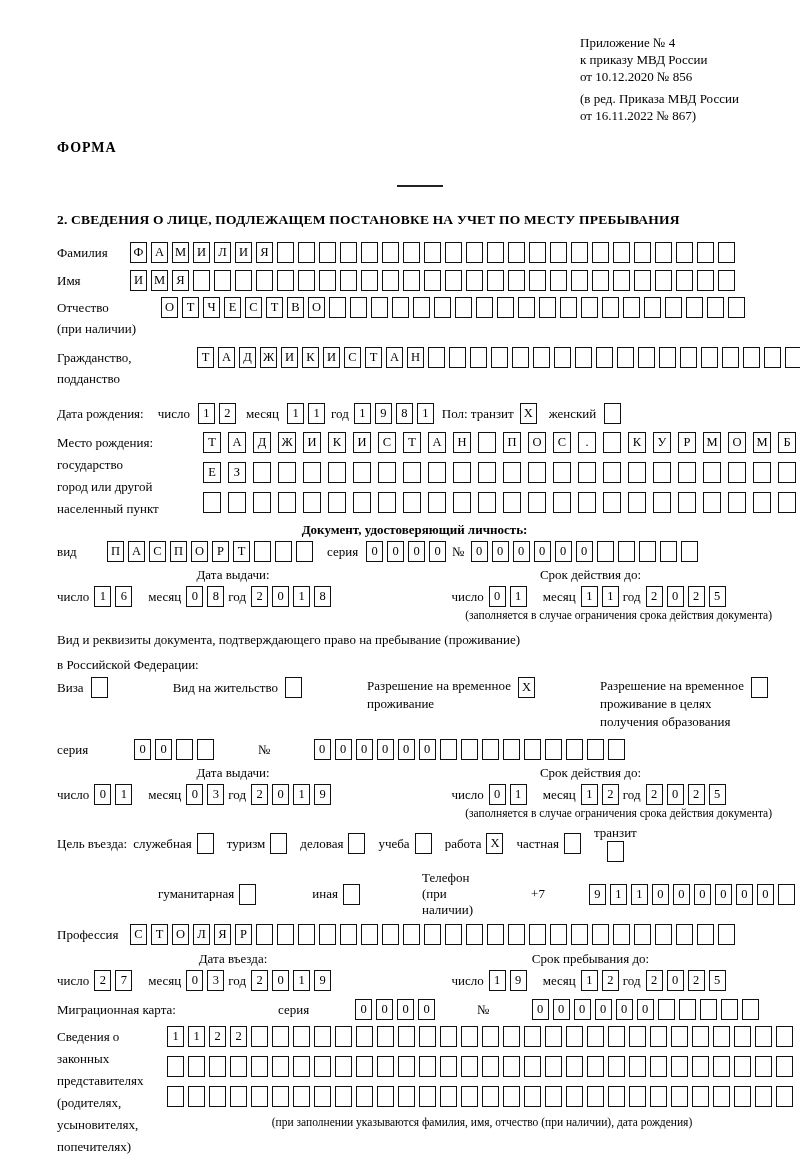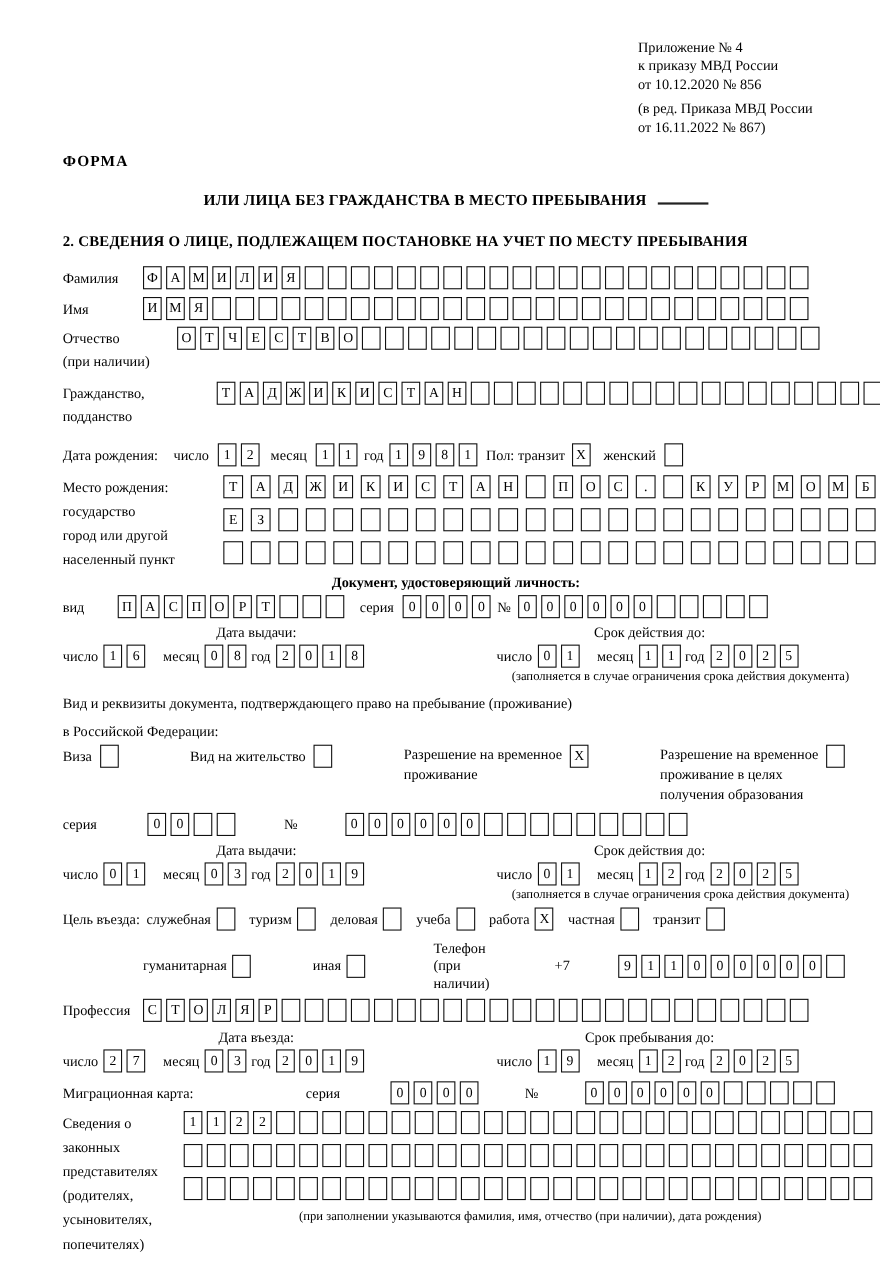--- a/index.html
+++ b/index.html
@@ -64,21 +64,21 @@
     <div>Приложение № 4</div>
     <div>к приказу МВД России</div>
     <div>от 10.12.2020 № 856</div>
     <div class="grp2">(в ред. Приказа МВД России</div>
     <div>от 16.11.2022 № 867)</div>
   </div>
   <div class="form-label">ФОРМА</div>
 
   <div class="title">
     <div>
-      <span>ИЛИ ЛИЦА БЕЗ ГРАЖДАНСТВА В МЕСТО ПРЕБЫВАНИЯ</span><span class="blank-underline"></span>
+      <span class="blank-underline"></span>
     </div>
   </div>
 
   <div class="sec-heading">2. СВЕДЕНИЯ О ЛИЦЕ, ПОДЛЕЖАЩЕМ ПОСТАНОВКЕ НА УЧЕТ ПО МЕСТУ ПРЕБЫВАНИЯ</div>
 
   <div class="row mt14">
     <div class="lbl w73">Фамилия</div>
     <div class="cells">
         <span class="box">Ф</span>
         <span class="box">А</span>
@@ -576,30 +576,30 @@
       <span class="cells">
           <span class="box">X</span>
         </span>
     </span>
     <span class="opt">
       <span class="olbl">частная</span>
       <span class="cells">
           <span class="box"></span>
         </span>
     </span>
-    <span class="opt" style="margin-right:0;">
+    <span class="opt" style="margin-right:0;flex-direction:column;">
       <span class="olbl">транзит</span>
       <span class="cells">
           <span class="box"></span>
         </span>
     </span>
   </div>
 
   <div class="purpose-line mt8" style="margin-left:73px;">
-    <span class="opt" style="margin-right:16px;">
+    <span class="opt" style="margin-right:16px;margin-left:28px;">
       <span class="olbl">гуманитарная</span>
       <span class="cells">
           <span class="box"></span>
         </span>
     </span>
     <span class="opt" style="margin-right:22px;">
       <span class="olbl">иная</span>
       <span class="cells">
           <span class="box"></span>
         </span>

